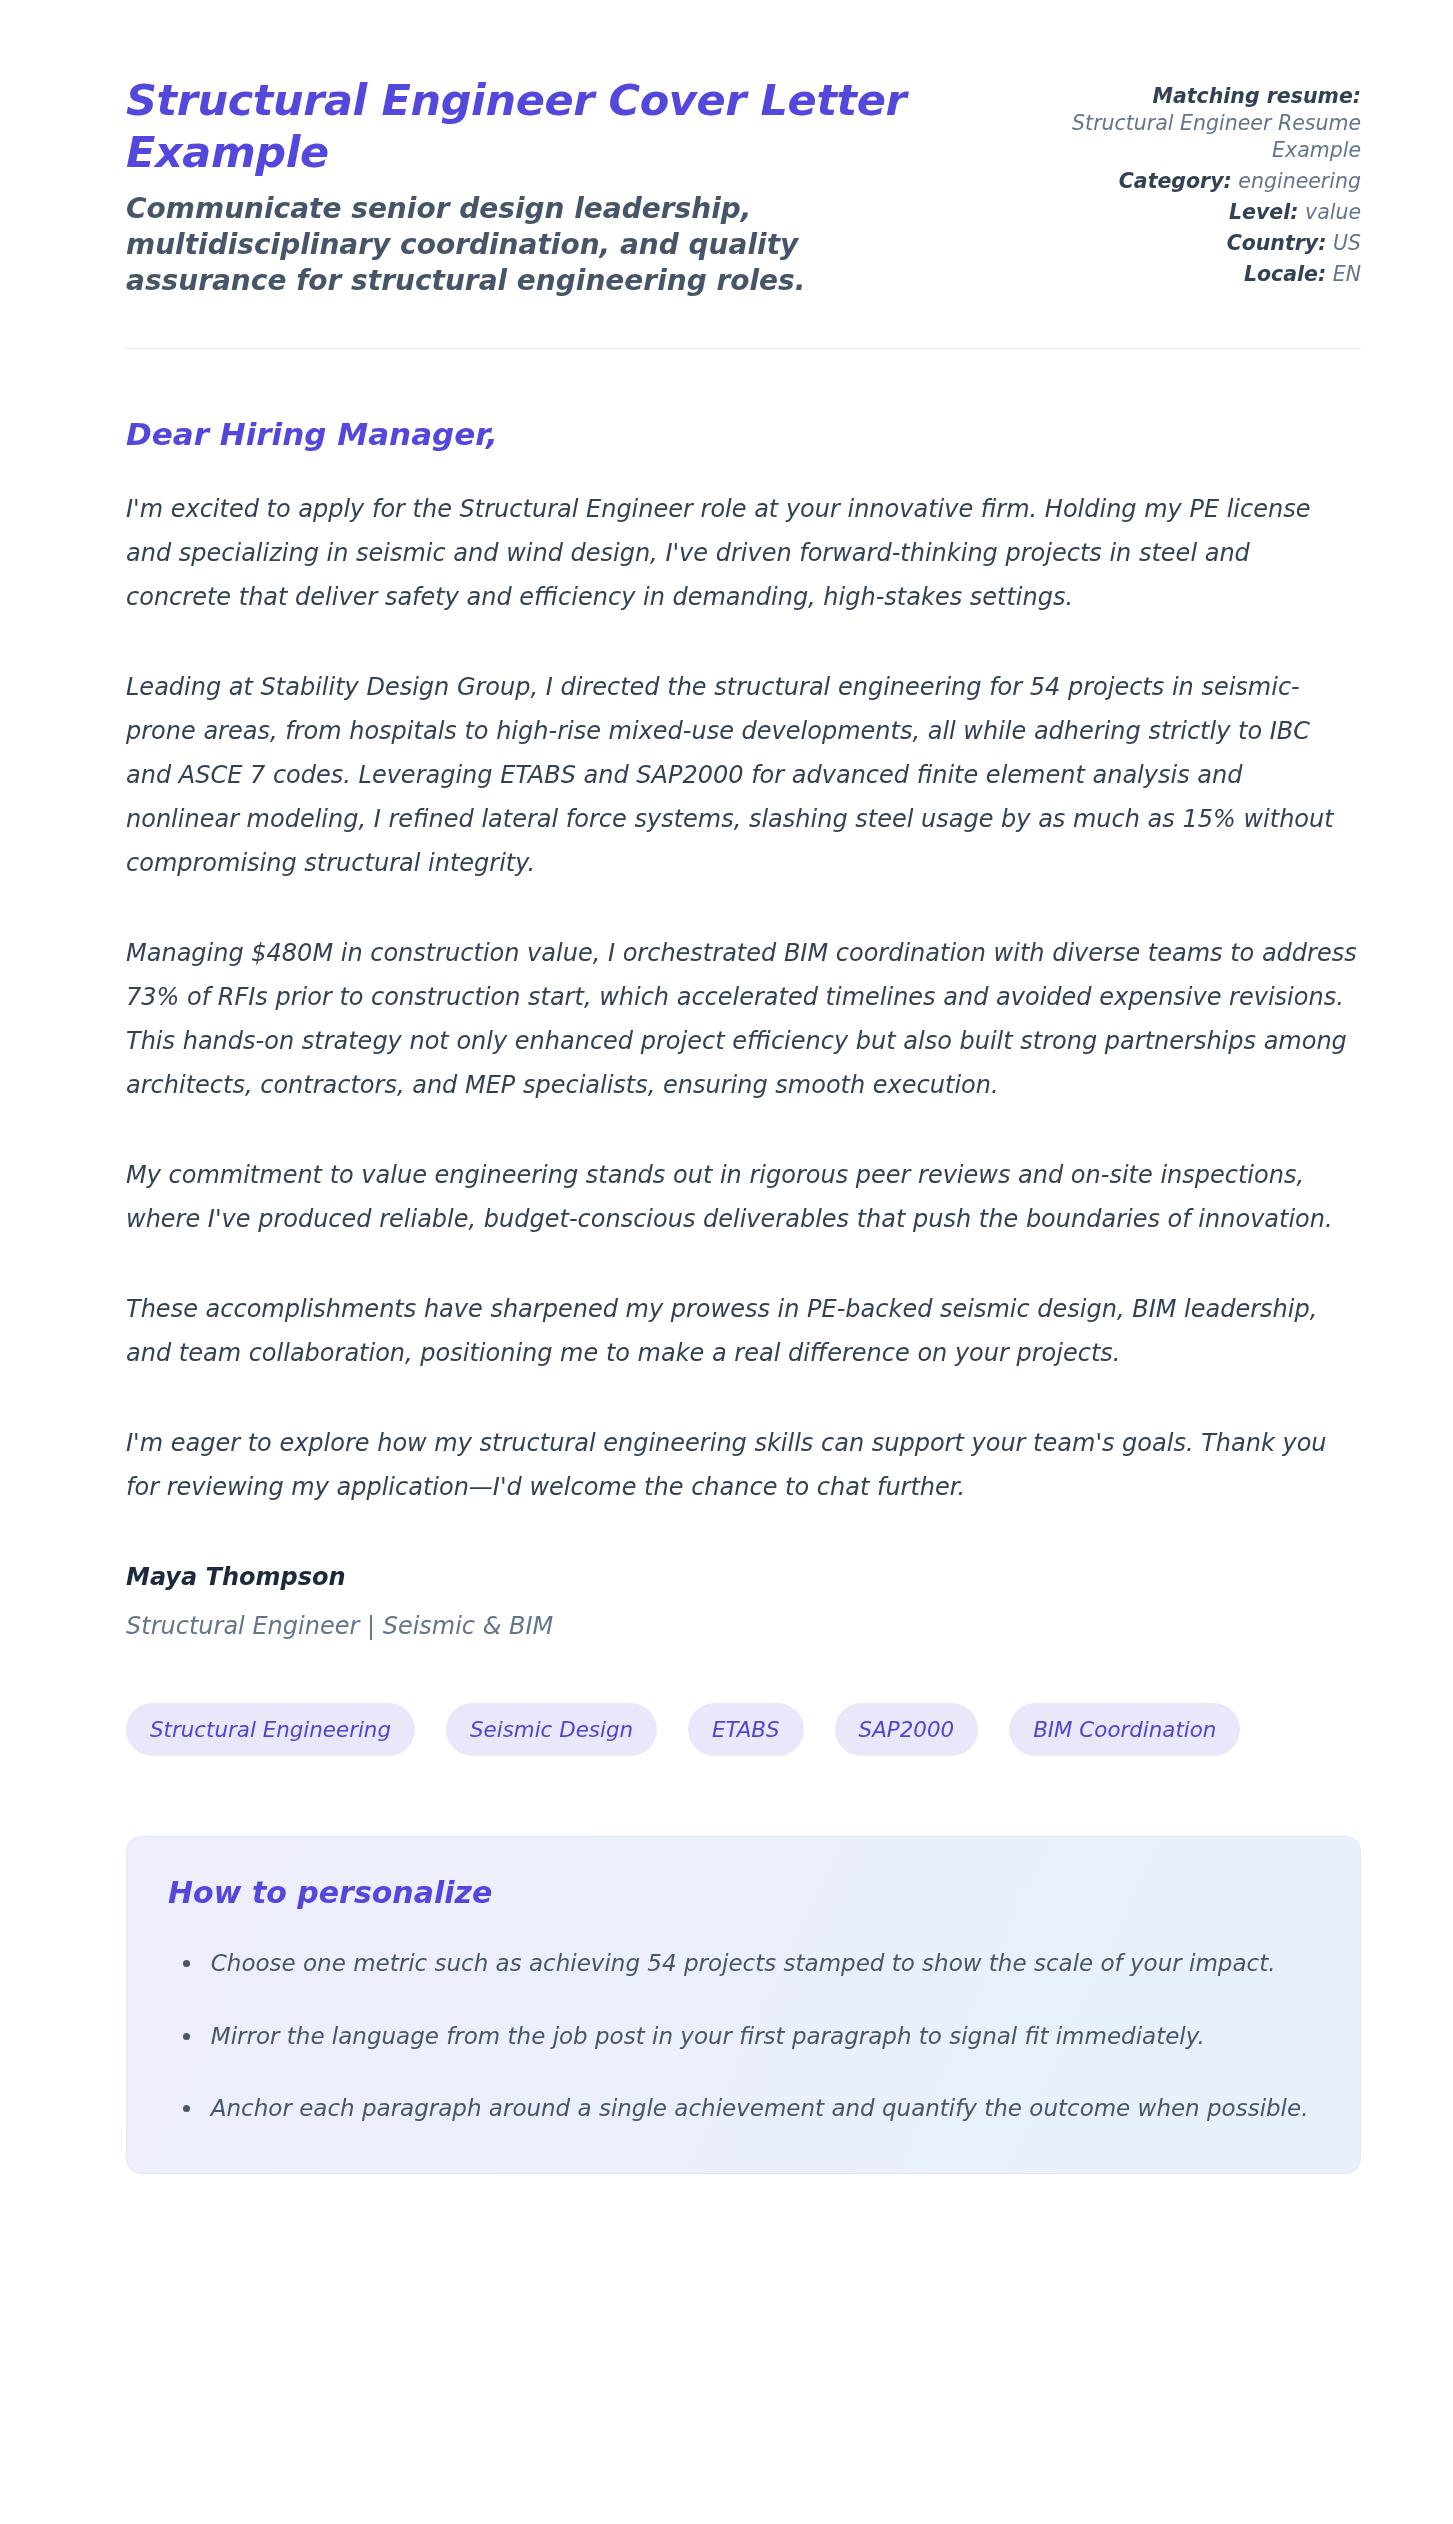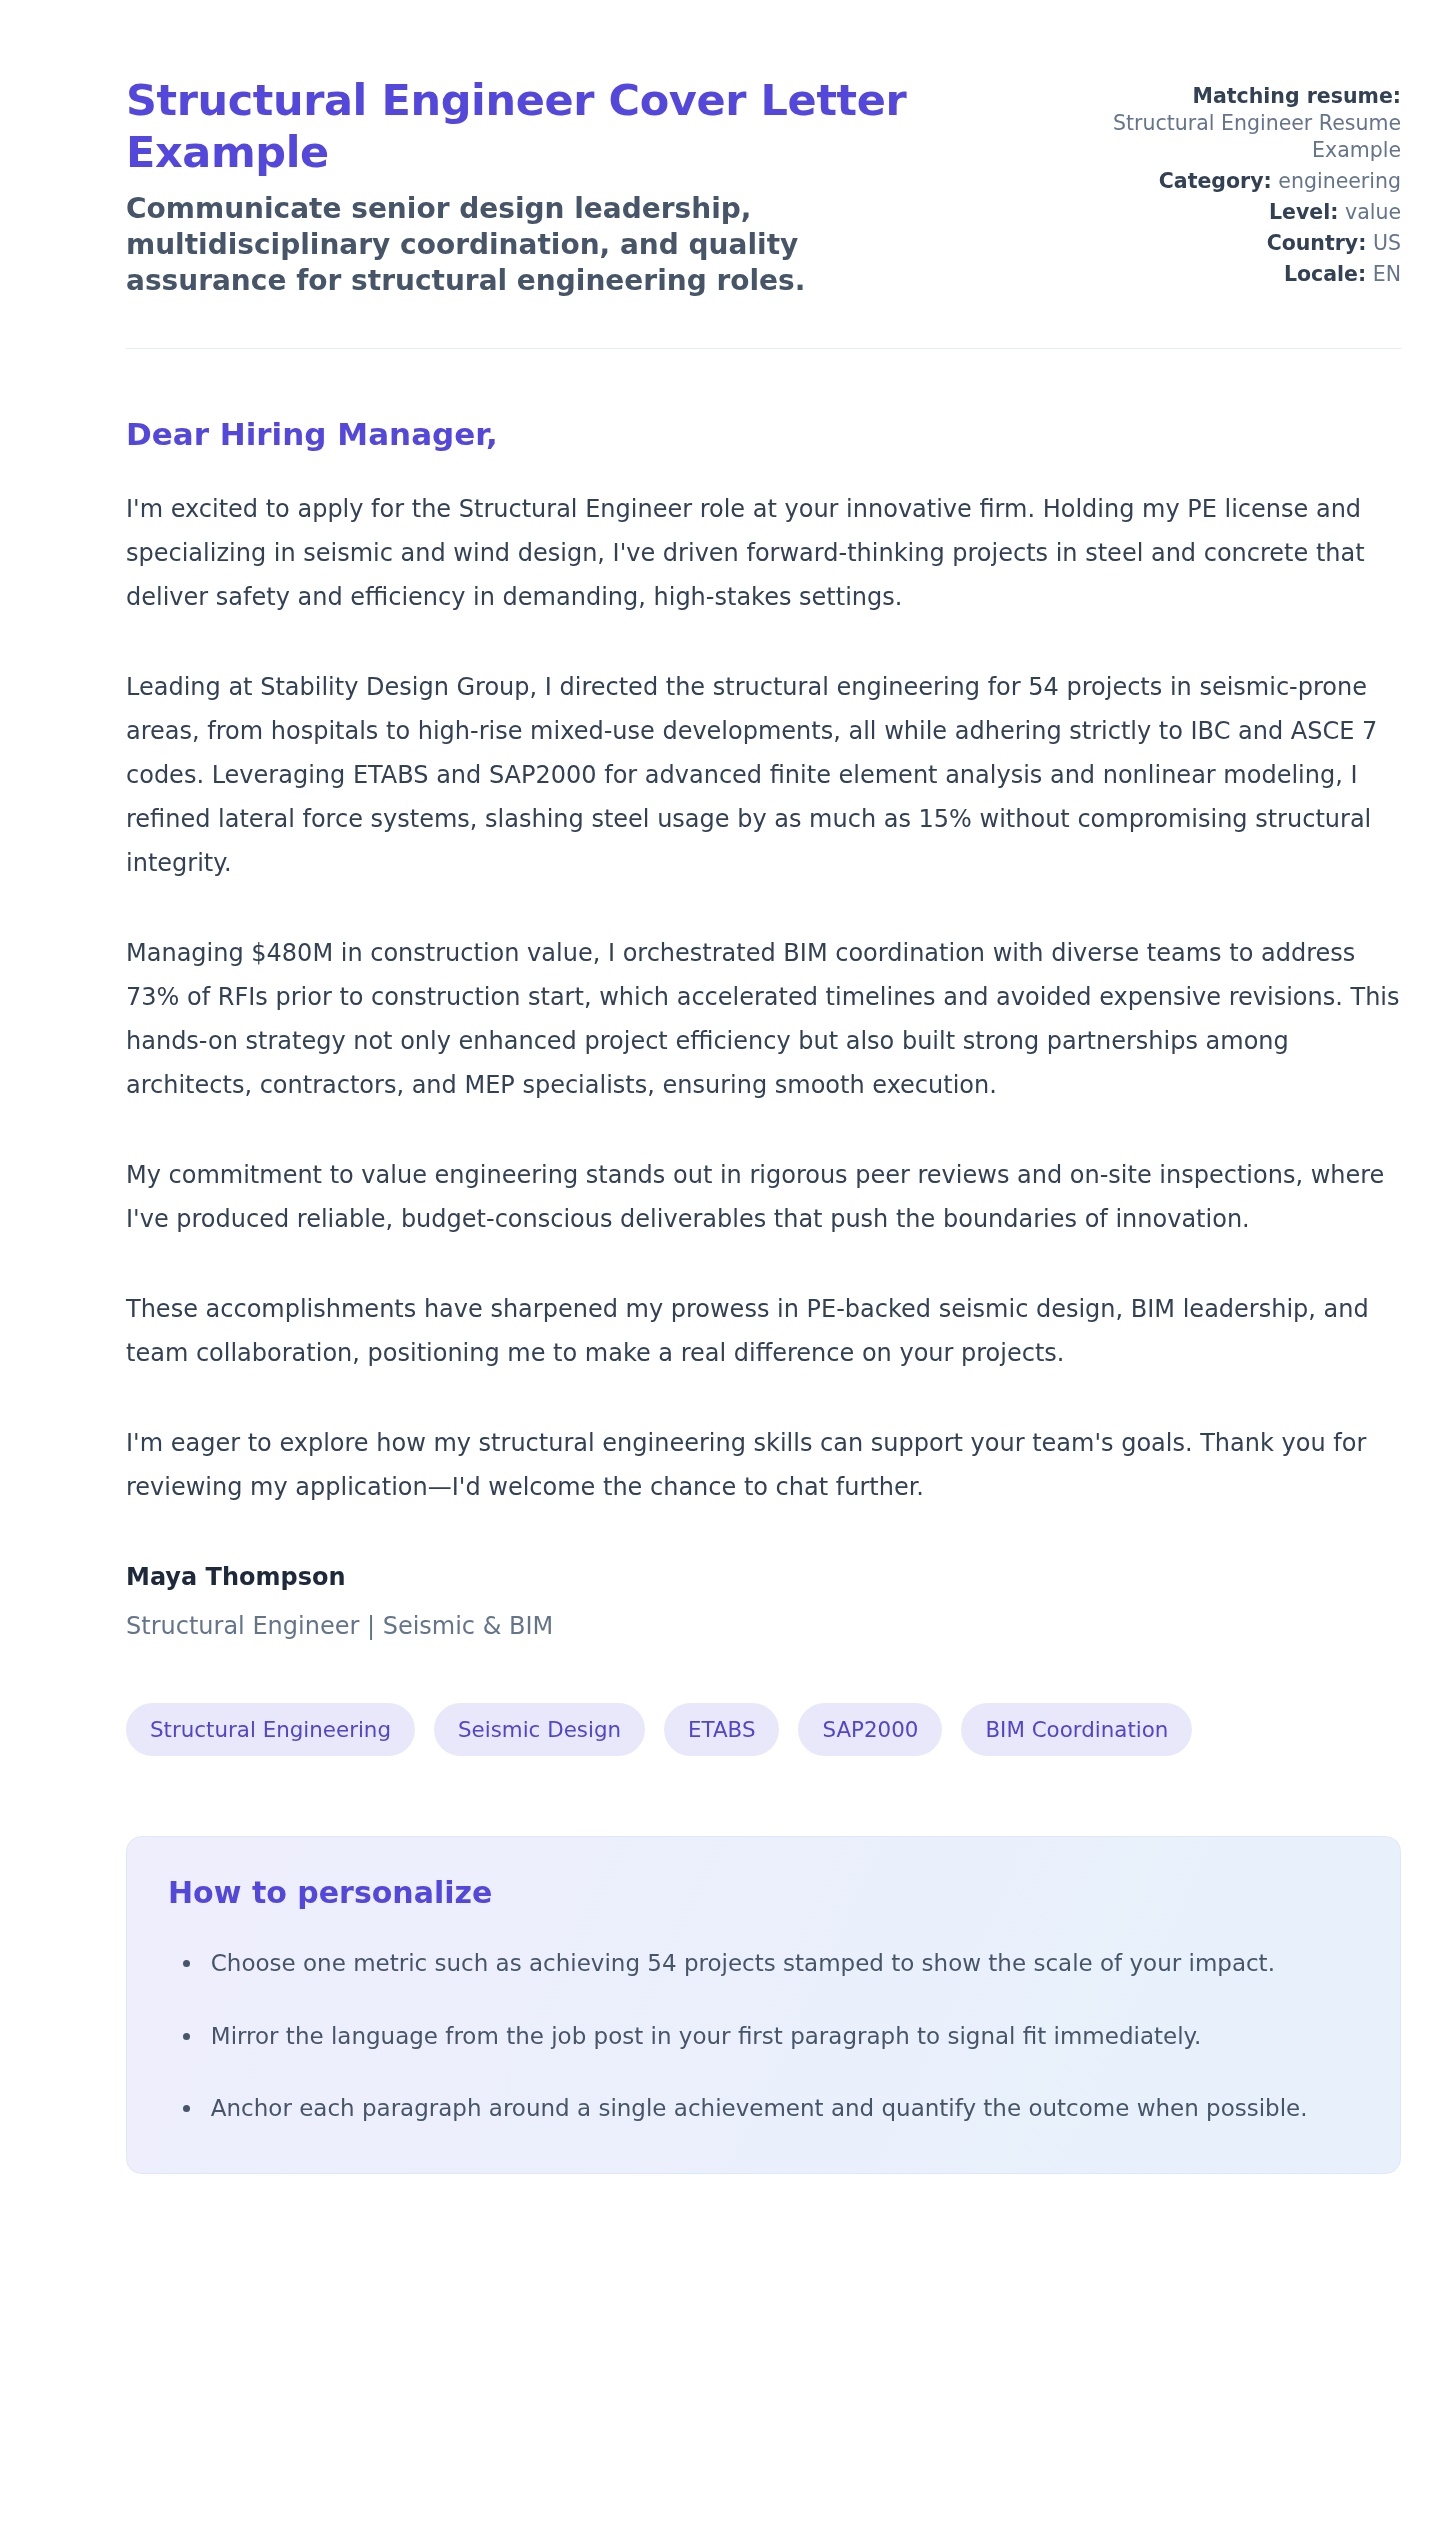--- a/index.html
+++ b/index.html
@@ -4,21 +4,21 @@
 <style>
   * { box-sizing: border-box; }
   html, body { margin: 0; padding: 0; }
   body {
     width: 1453px;
     min-height: 2525px;
     background: #ffffff;
     font-family: "DejaVu Sans", "Liberation Sans", sans-serif;
     color: #334155;
   }
-  .page { padding: 74px 52px 77px 126px; }
+  .page { padding: 74px 92px 77px 126px; font-style: italic; }
 
   
   .header { display: flex; justify-content: space-between; align-items: flex-start; }
   .header-left { flex: 1 1 auto; max-width: 897px; }
   .page-title {
     margin: 0;
     font-size: 43px;
     line-height: 1.22;
     font-weight: 700;
     color: #5447dc;
@@ -57,21 +57,21 @@
     font-weight: 700;
     font-size: 31px;
     line-height: 1.3;
     color: #5447dc;
   }
   .paragraph { margin: 0 0 46px 0; }
   .sig-name { margin: 38px 0 0 0; font-weight: 700; color: #1e293b; }
   .sig-role { margin: 5.1px 0 0 0; color: #64748b; }
 
   
-  .tags { display: flex; flex-wrap: wrap; gap: 19px; margin-top: 55px; }
+  .tags { display: flex; flex-wrap: wrap; gap: 31px; margin-top: 55px; }
   .tag {
     background: #e9e8fb;
     color: #5145cf;
     font-size: 21.4px;
     line-height: 1;
     padding: 16px 24px;
     border-radius: 854px;
     white-space: nowrap;
   }
 

